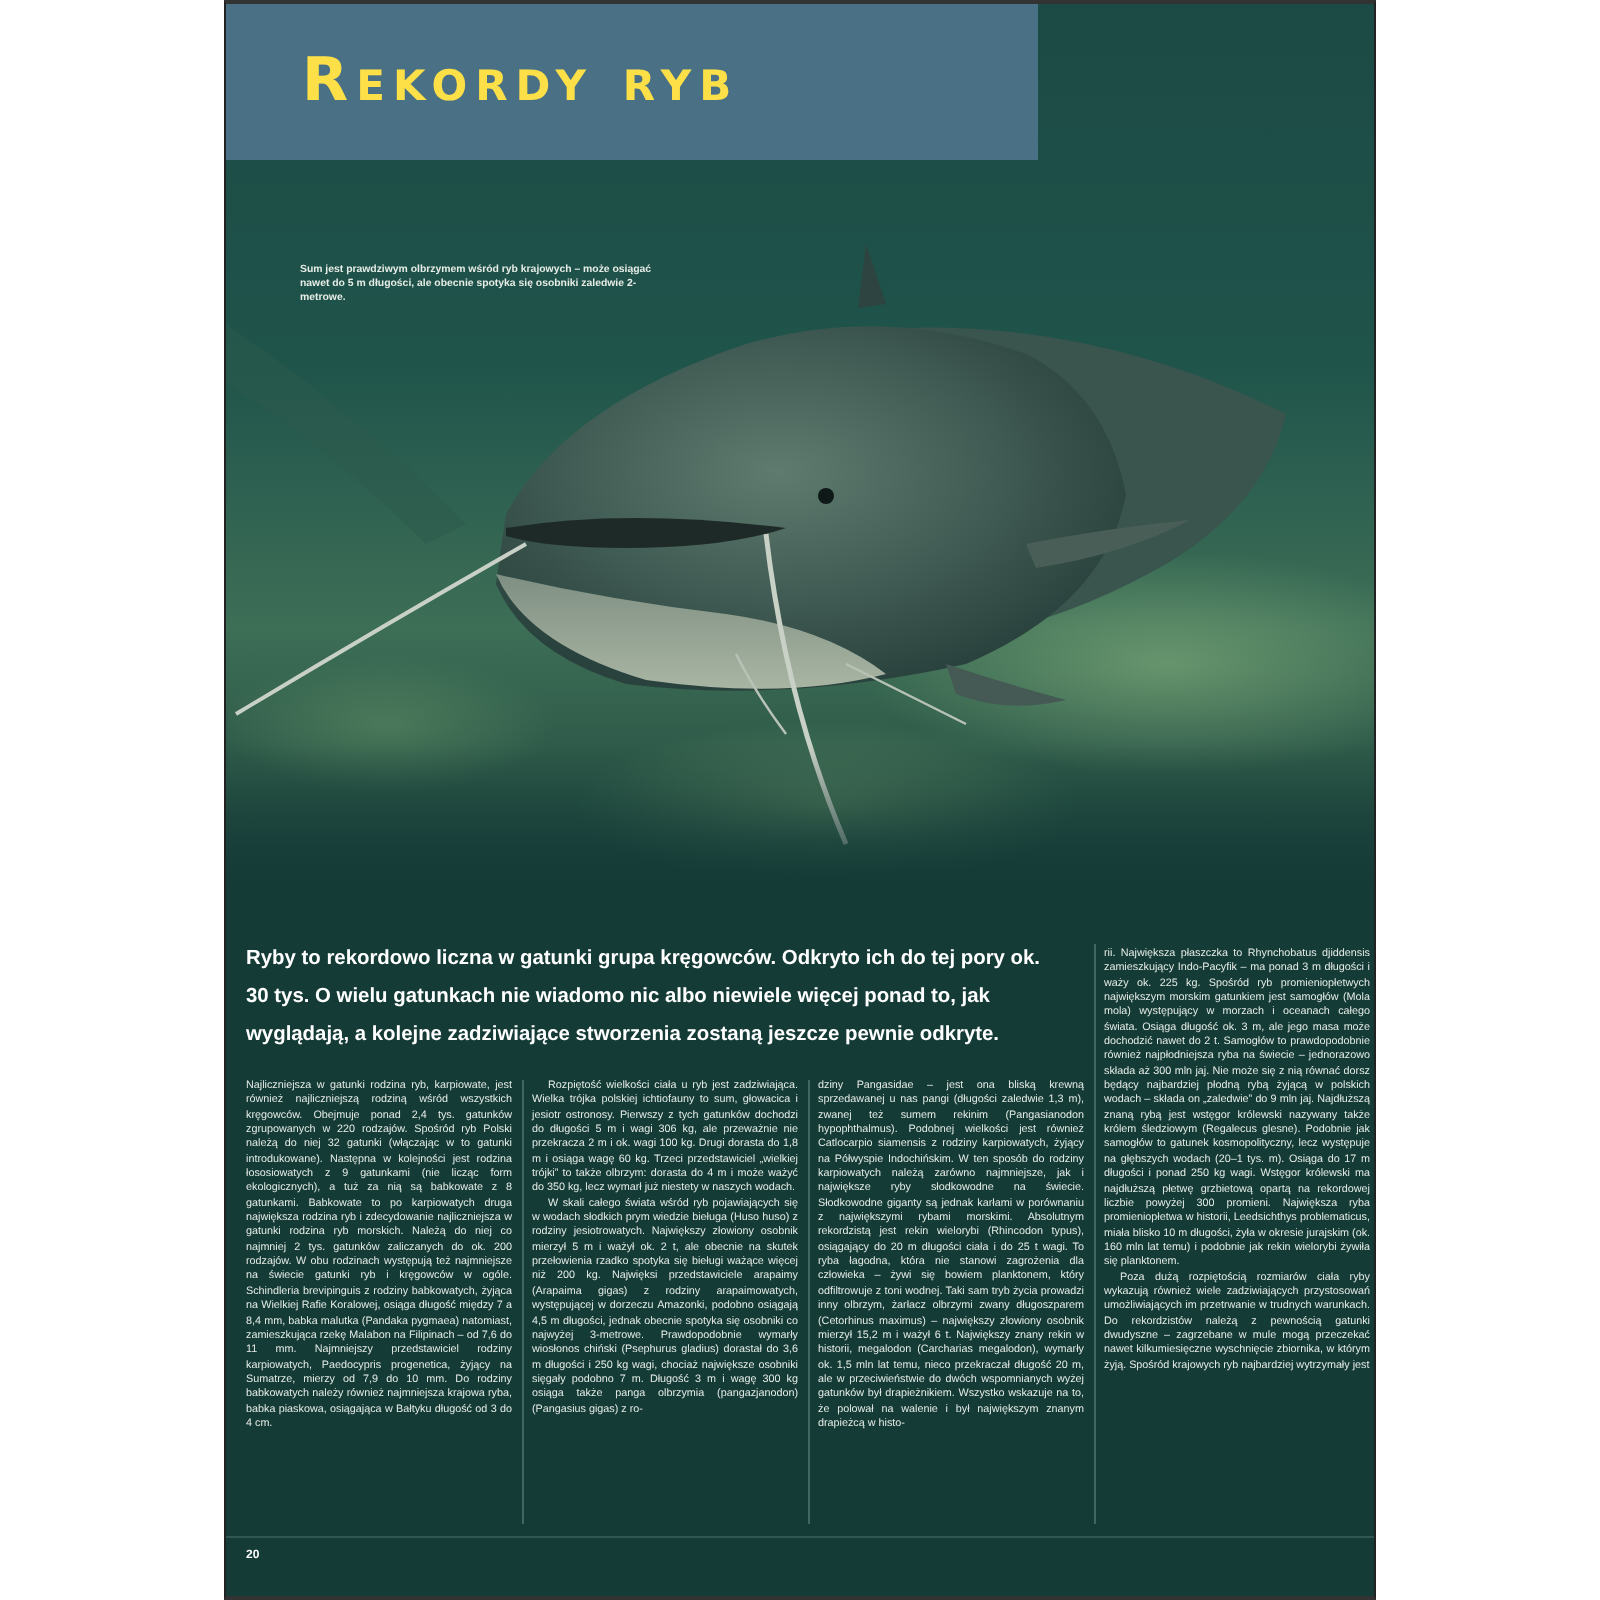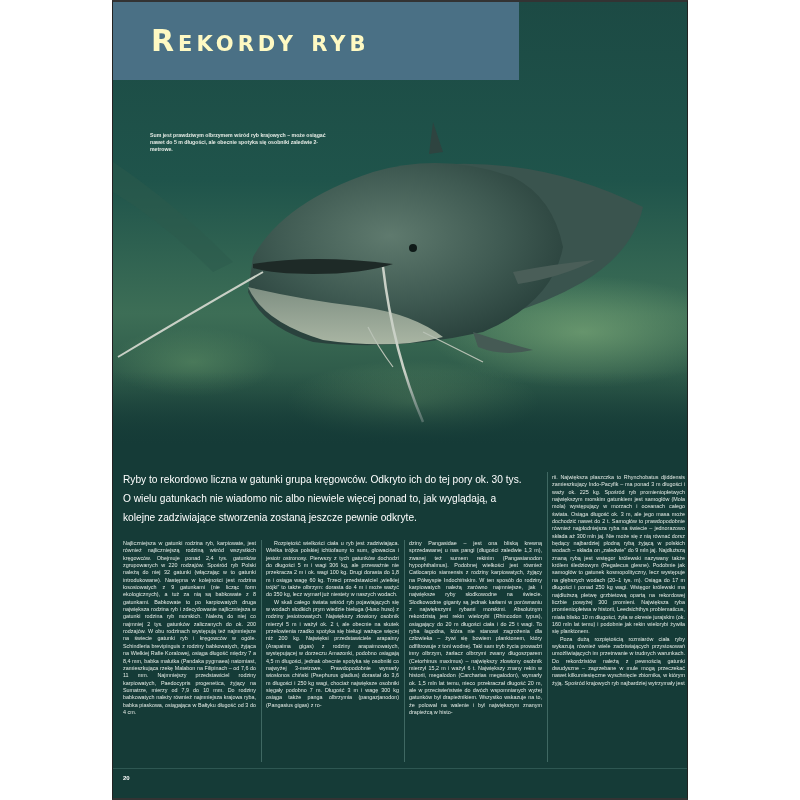--- a/index.html
+++ b/index.html
@@ -7,23 +7,23 @@
   .page { position:absolute; left:112px; top:0; width:576px; height:800px; background:#153b37; overflow:hidden; border-left:1px solid #222; border-right:1px solid #222; border-top:2px solid #333; border-bottom:2px solid #333; box-sizing:border-box; }
   .photo { position:absolute; left:0; top:0; width:576px; height:445px; overflow:hidden;
     background:
       radial-gradient(ellipse 220px 80px at 470px 330px, rgba(140,185,130,0.55), transparent 70%),
       radial-gradient(ellipse 180px 60px at 300px 400px, rgba(120,165,115,0.45), transparent 70%),
       radial-gradient(ellipse 120px 50px at 80px 360px, rgba(110,160,110,0.4), transparent 70%),
       linear-gradient(180deg, #1c4a44 0%, #1f544b 40%, #3d6e56 70%, #2a5546 88%, #153b37 100%);
   }
   .photo svg { position:absolute; left:0; top:0; }
   .title-band { position:absolute; left:0; top:0; width:406px; height:78px; background:#4a7085; }
-  .title { position:absolute; left:38px; top:24px; color:#fef9c3; font-family:"DejaVu Sans", sans-serif; font-weight:bold; font-size:30px; letter-spacing:4px; font-variant:small-caps; line-height:1; }
+  .title { position:absolute; left:38px; top:24px; color:#fde047; font-family:"DejaVu Sans", sans-serif; font-weight:bold; font-size:30px; letter-spacing:4px; font-variant:small-caps; line-height:1; }
   .caption { position:absolute; left:37px; top:130px; width:180px; color:#e6ece6; font-size:5.2px; line-height:7px; font-weight:bold; }
-  .lead { position:absolute; left:10px; top:468px; width:400px; color:#ffffff; font-size:10.2px; line-height:19px; font-weight:normal; }
+  .lead { position:absolute; left:10px; top:468px; width:400px; color:#ffffff; font-size:10.2px; line-height:19px; font-weight:bold; }
   .col { position:absolute; color:#e4ebe6; font-size:5.4px; line-height:7.35px; text-align:justify; hyphens:auto; }
   .col p { margin:0; text-indent:8px; }
   .col p.first { text-indent:0; }
   .col1 { left:10px; top:538px; width:133px; }
   .col2 { left:153px; top:538px; width:133px; }
   .col3 { left:296px; top:538px; width:133px; }
   .col4 { left:439px; top:472px; width:133px; }
   .vrule { position:absolute; width:1px; background:#3f6862; }
   .footer-rule { position:absolute; left:0; top:766px; width:576px; height:1px; background:#2e5752; }
   .page-number { position:absolute; left:10px; top:773px; color:#ffffff; font-size:6px; font-weight:bold; }

